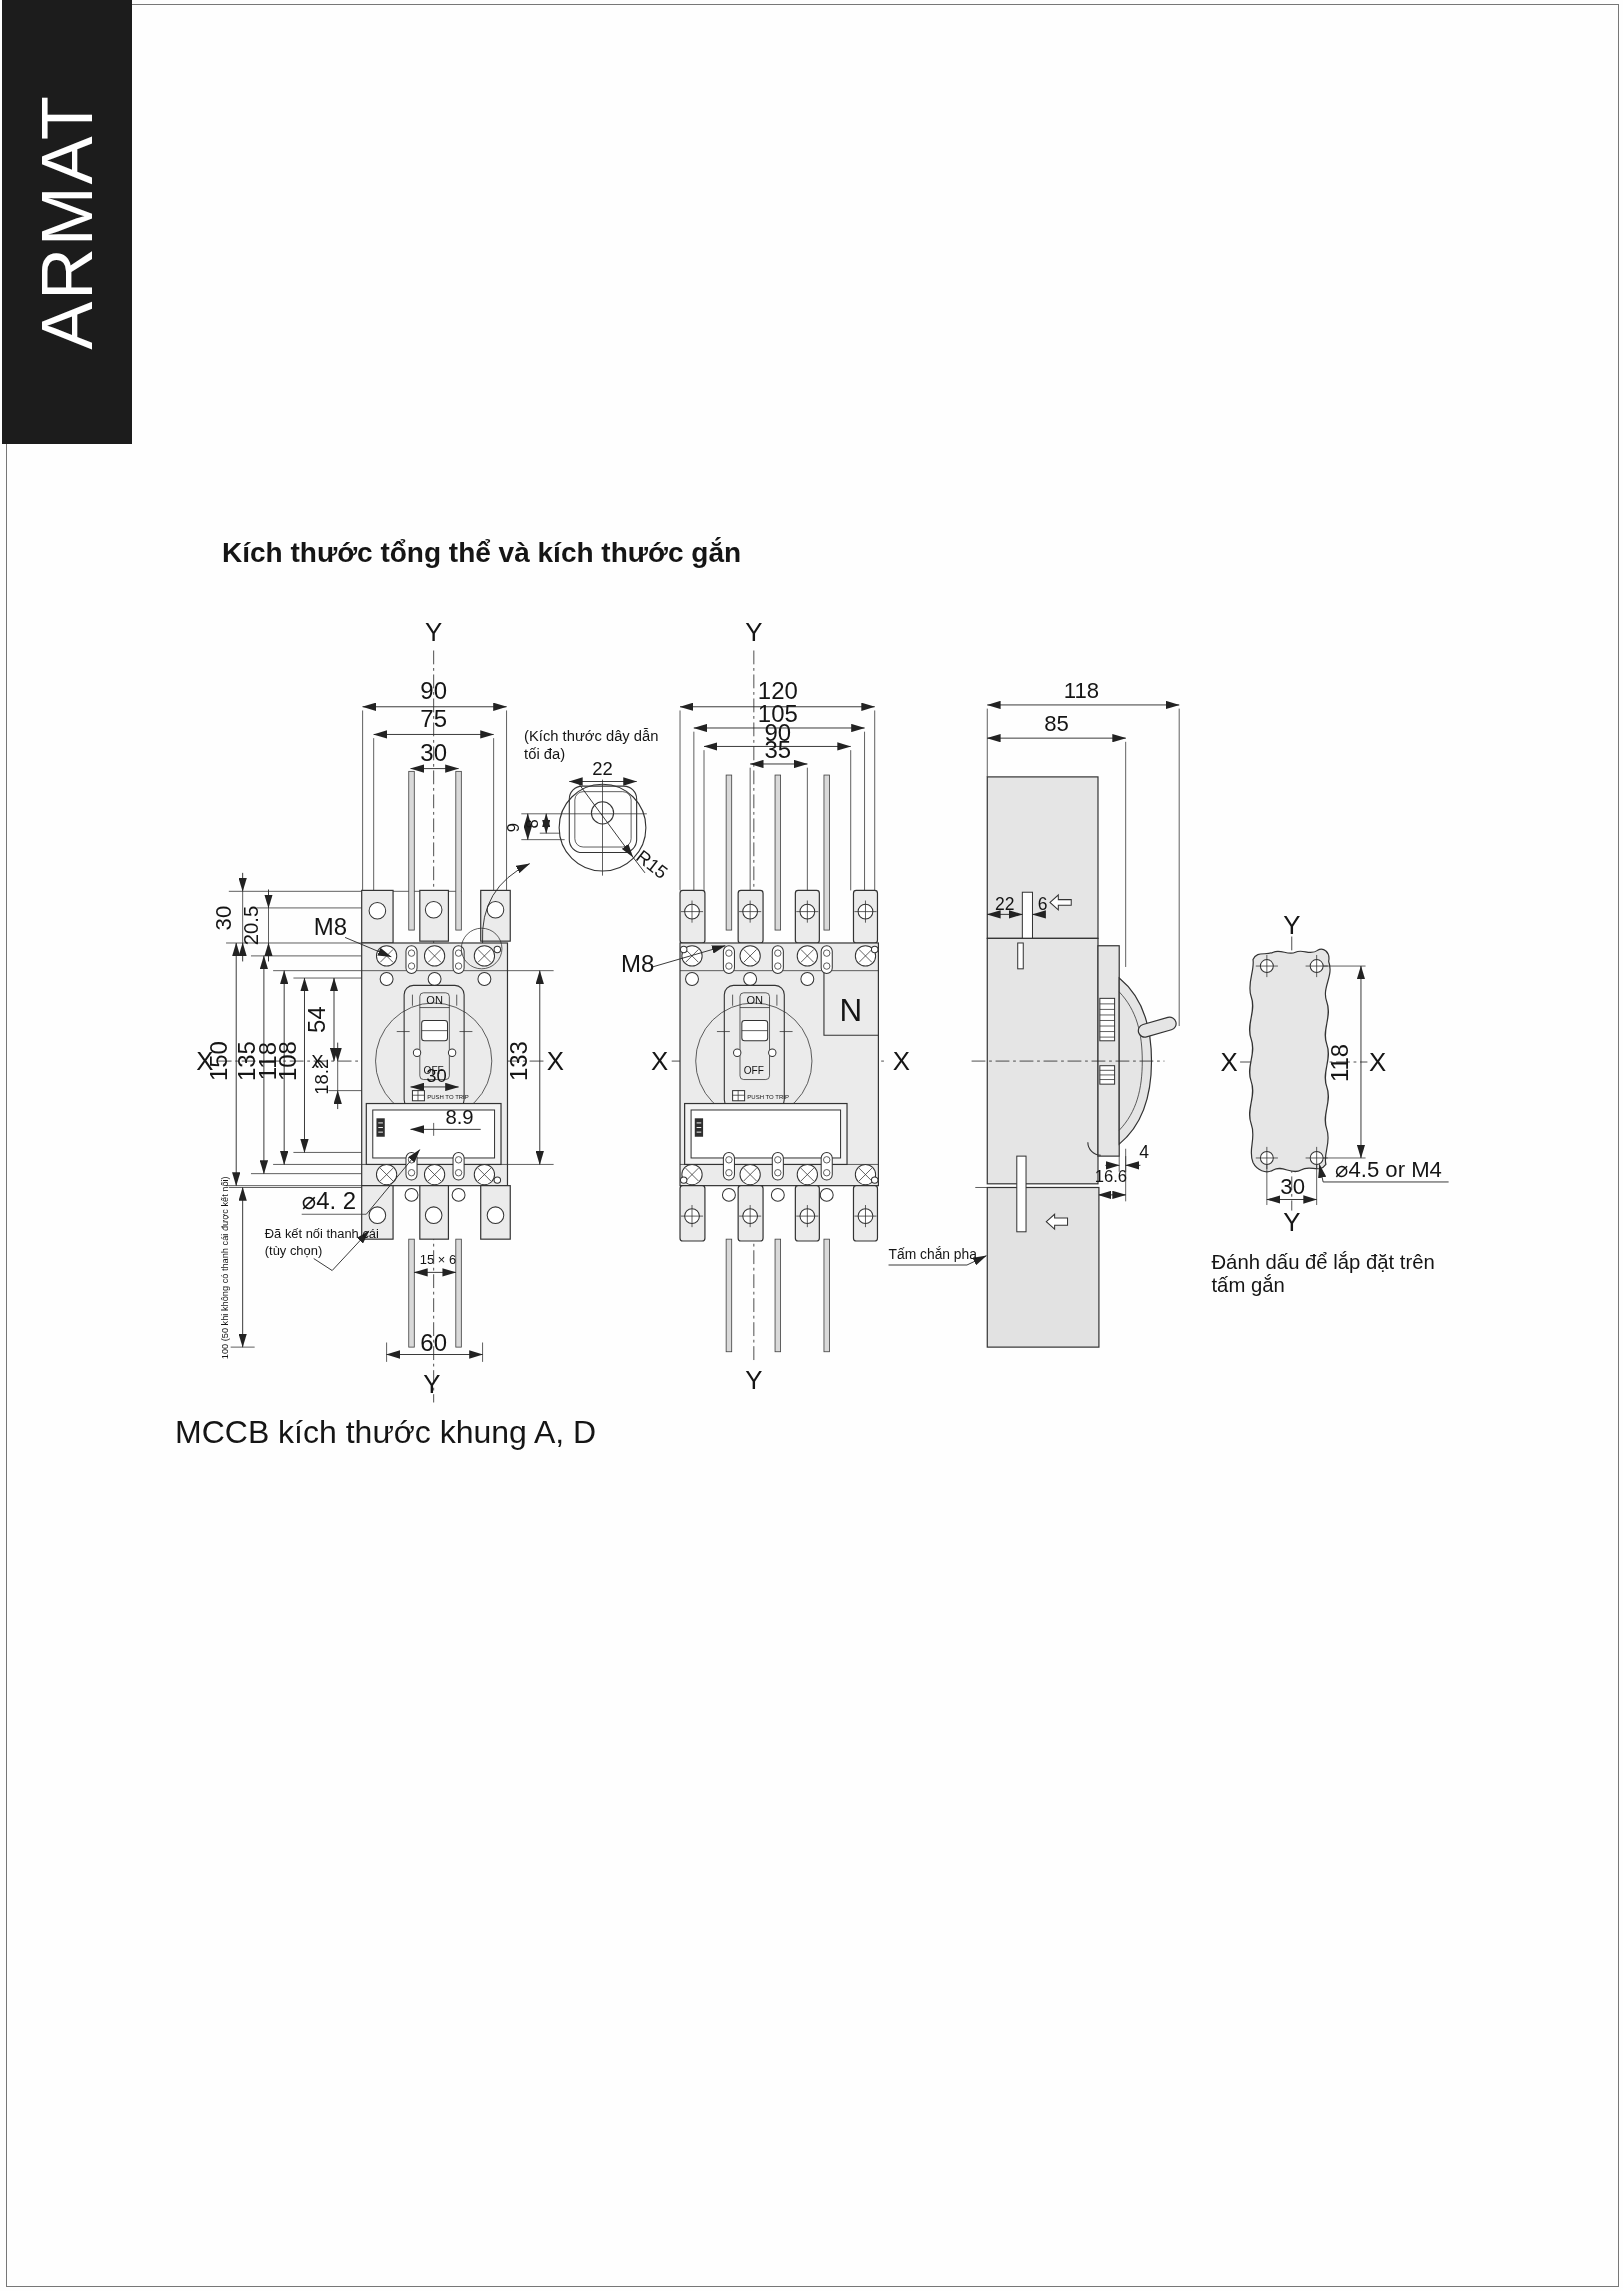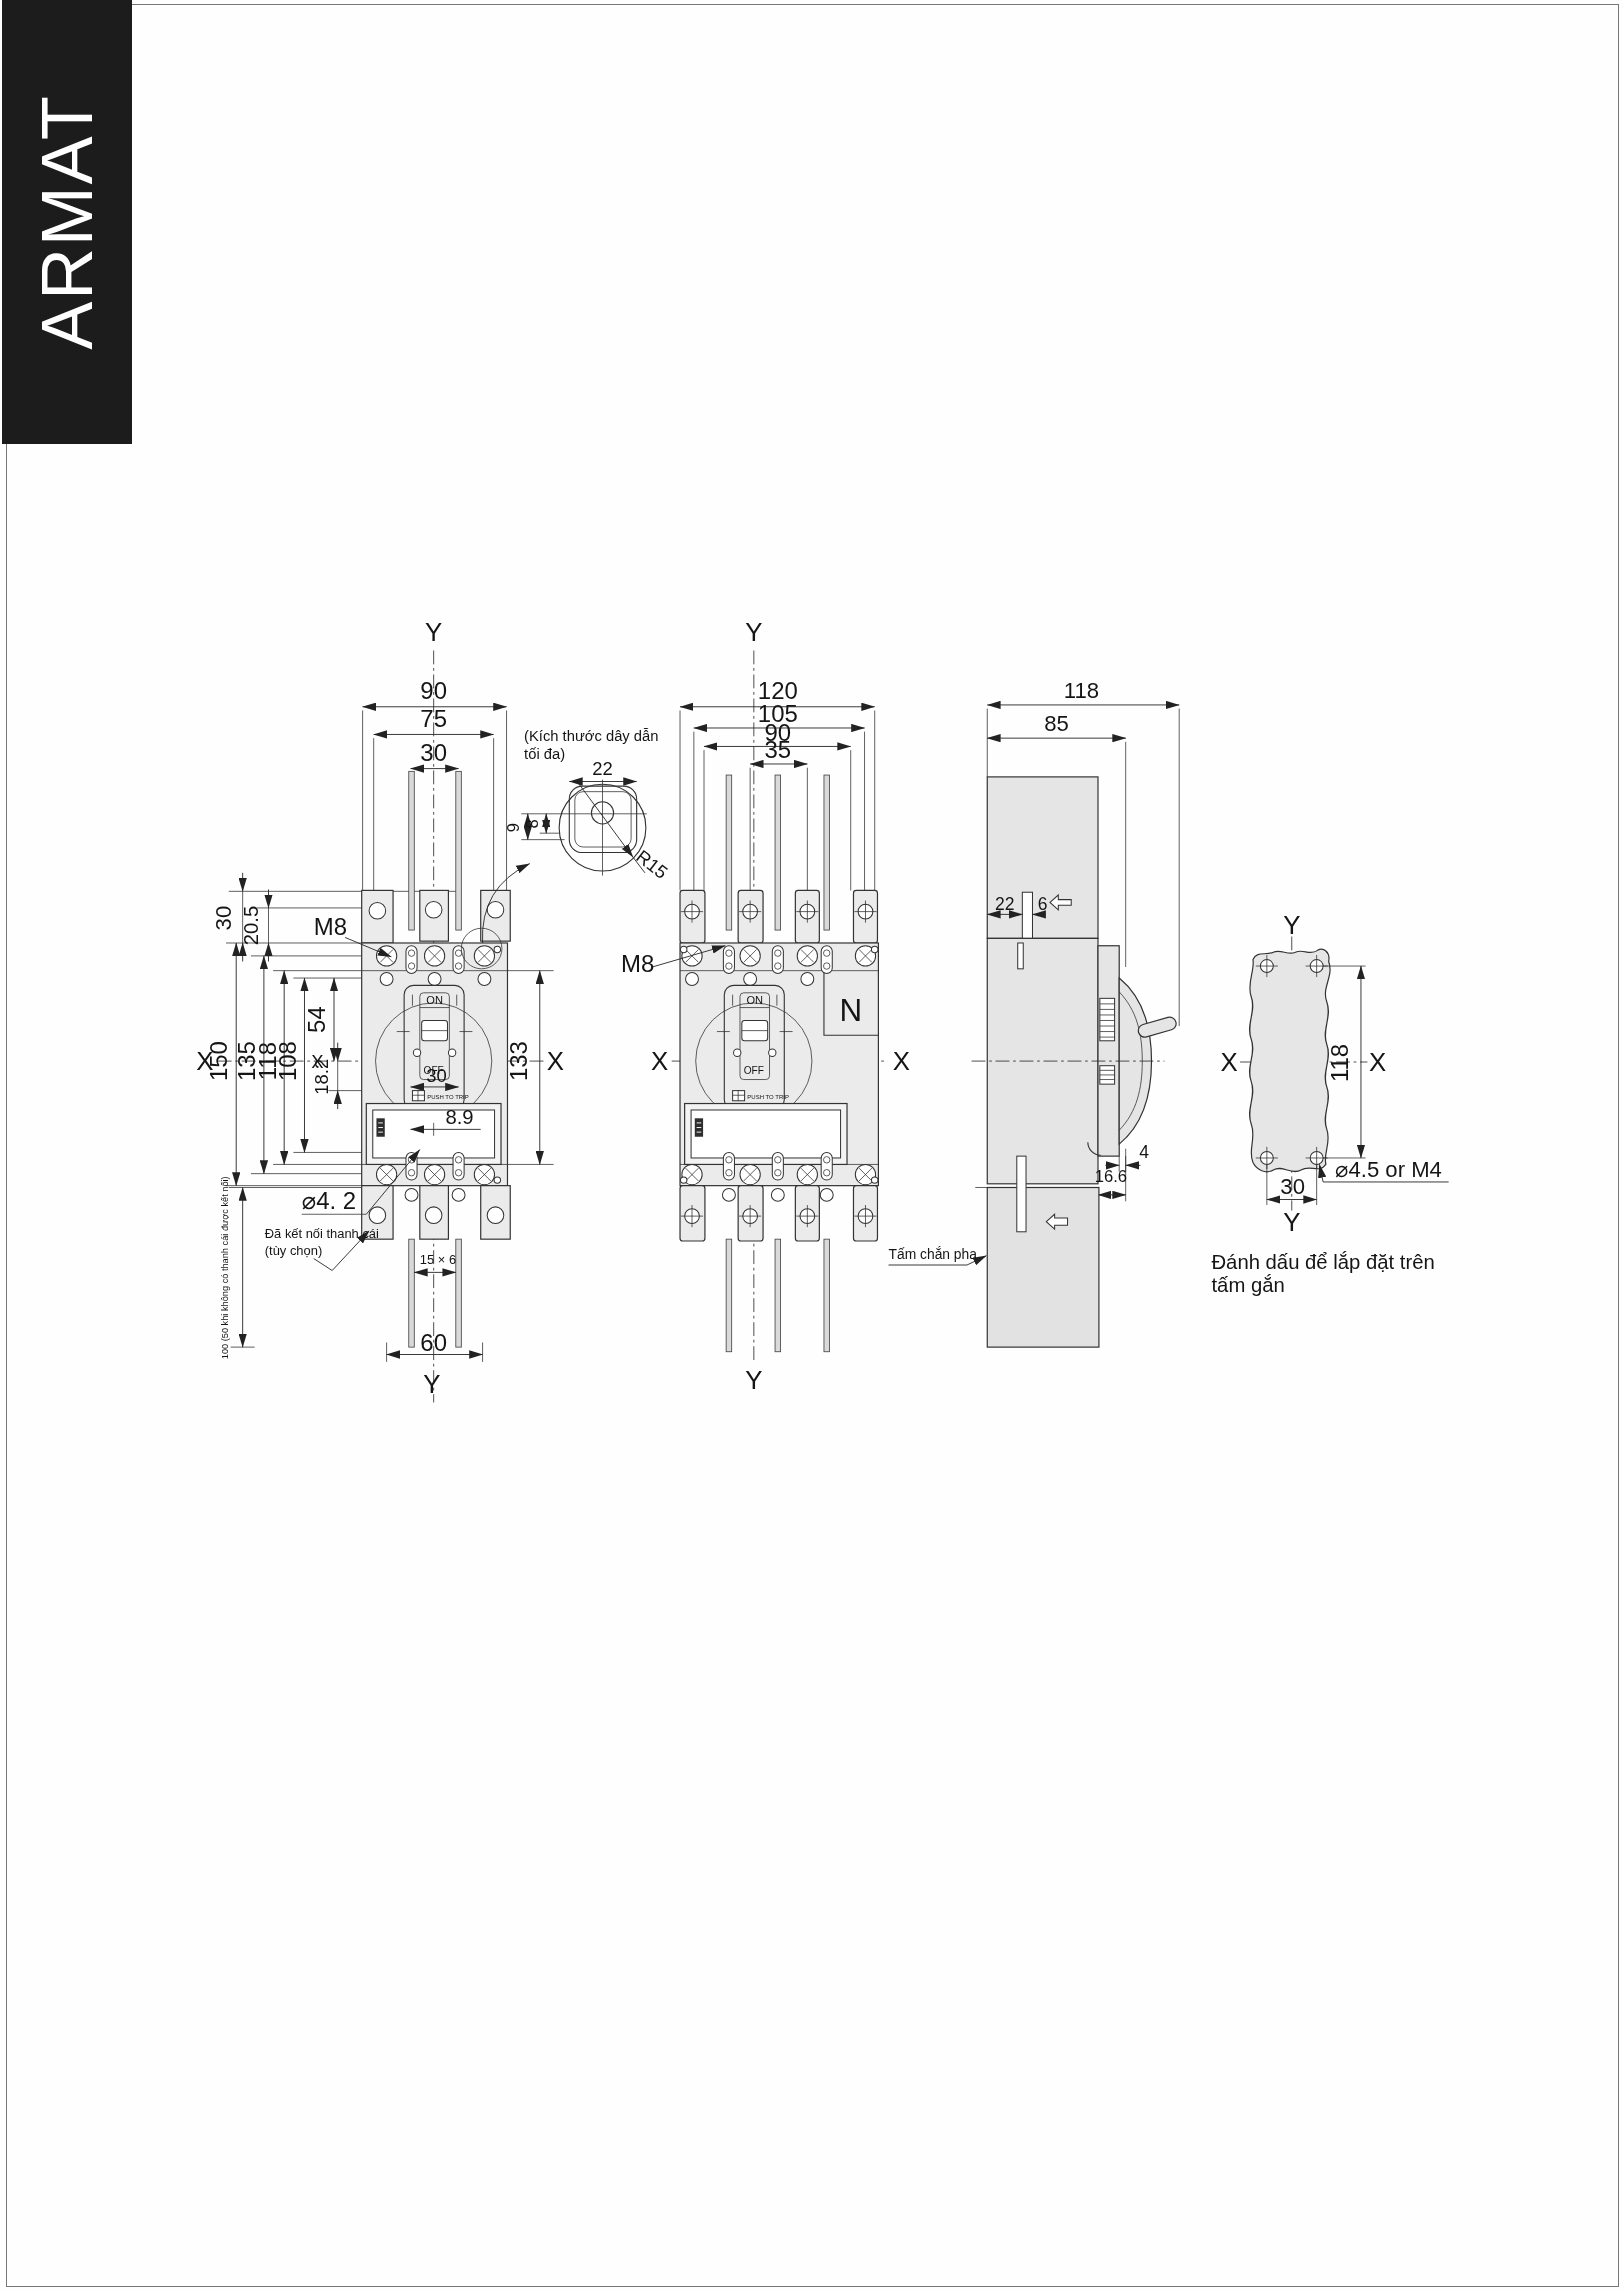--- a/index.html
+++ b/index.html
@@ -30,20 +30,21 @@
   .cl{fill:none;stroke:#2a2a2a;stroke-width:0.9;stroke-dasharray:15 4 3 4;}
 </style>
 </head>
 <body>
 
 <div id="page">
   <div class="frame"></div>
   <div class="logo">
     <span class="logo-text">ARMAT</span>
   </div>
+  <div class="title">Kích thước tổng thể và kích thước gắn</div>
 
   <svg width="1623" height="831" viewBox="0 630 1759 900">
     <defs>
       <marker id="ae" viewBox="0 0 15 9" refX="14.5" refY="4.5" markerWidth="15" markerHeight="9" orient="auto" markerUnits="userSpaceOnUse">
           <path d="M0,0L15,4.5L0,9Z" fill="#222"></path>
         </marker>
       <marker id="as" viewBox="0 0 15 9" refX="14.5" refY="4.5" markerWidth="15" markerHeight="9" orient="auto-start-reverse" markerUnits="userSpaceOnUse">
           <path d="M0,0L15,4.5L0,9Z" fill="#222"></path>
         </marker>
     </defs>
@@ -427,14 +428,15 @@
       <text class="mid f28" x="1332" y="1161">X</text>
       <text class="mid f28" x="1493" y="1161">X</text>
       <text class="mid f26" transform="rotate(-90 1461 1152)" x="1461" y="1152">118</text>
       <text class="mid f24" x="1401" y="1294">30</text>
       <text class="f24" x="1447" y="1276">⌀4.5 or M4</text>
       <text class="f22" x="1313" y="1375">Đánh dấu để lắp đặt trên</text>
       <text class="f22" x="1313" y="1400">tấm gắn</text>
     </g>
   </svg>
 
+  <div class="footer-caption">MCCB kích thước khung A, D</div>
 </div>
 
 
 </body></html>

